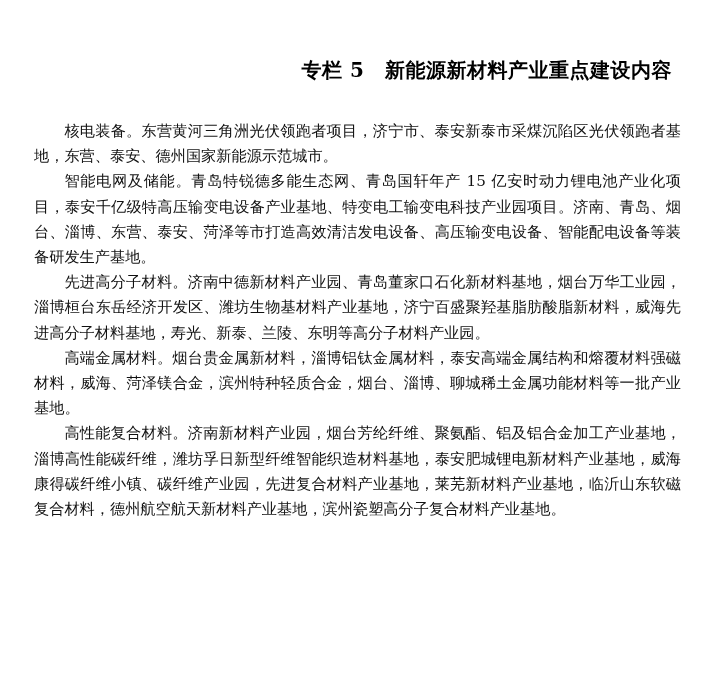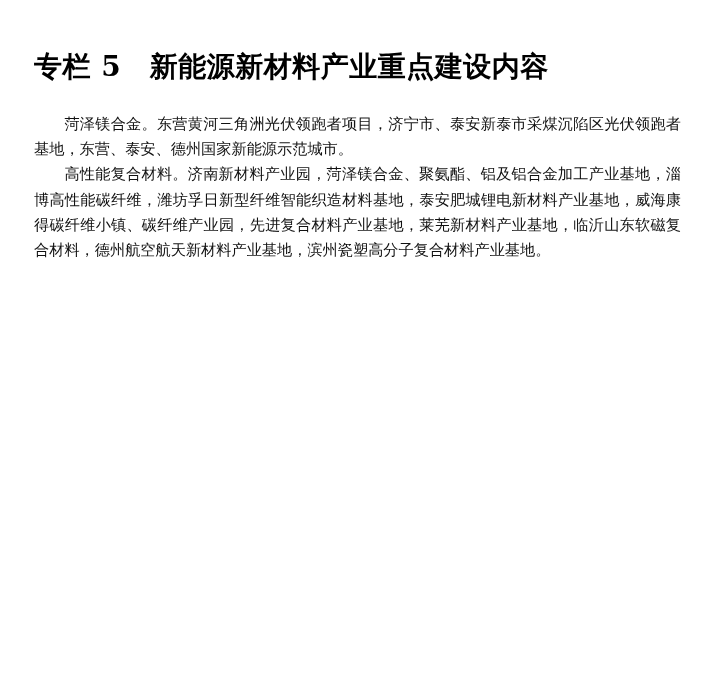--- a/index.html
+++ b/index.html
@@ -15,26 +15,26 @@
     overflow: hidden;
   }
   .page {
     width: 715px;
     height: 685px;
     box-sizing: border-box;
     padding: 0 34px;
     position: relative;
   }
   .doc-title {
-    text-align: left;
+    text-align: right;
     font-family: "DejaVu Serif", "Liberation Serif", serif;
     font-weight: bold;
-    font-size: 28px;
+    font-size: 20px;
     letter-spacing: 0.5px;
-    margin: 0;
+    margin: 9px;
     padding-top: 48px;
     padding-bottom: 26px;
     color: #000000;
   }
   .body-text {
     font-family: "DejaVu Serif", "Liberation Serif", serif;
     font-size: 15.2px;
     line-height: 25.2px;
     text-align: justify;
     text-justify: inter-ideograph;
@@ -46,17 +46,20 @@
   }
 </style>
 </head>
 <body>
 
 <div class="page">
 
   <h1 class="doc-title">专栏 5　新能源新材料产业重点建设内容</h1>
 
   <div class="body-text">
-    <p class="para">菏泽镁合金。东营黄河三角洲光伏领跑者项目，济宁市、泰安新泰市采煤沉陷区光伏领跑者基地，东营、泰安、德州国家新能源示范城市。</p>
-    <p class="para">高性能复合材料。济南新材料产业园，菏泽镁合金、聚氨酯、铝及铝合金加工产业基地，淄博高性能碳纤维，潍坊孚日新型纤维智能织造材料基地，泰安肥城锂电新材料产业基地，威海康得碳纤维小镇、碳纤维产业园，先进复合材料产业基地，莱芜新材料产业基地，临沂山东软磁复合材料，德州航空航天新材料产业基地，滨州瓷塑高分子复合材料产业基地。</p>
+    <p class="para">核电装备。东营黄河三角洲光伏领跑者项目，济宁市、泰安新泰市采煤沉陷区光伏领跑者基地，东营、泰安、德州国家新能源示范城市。</p>
+    <p class="para">智能电网及储能。青岛特锐德多能生态网、青岛国轩年产 15 亿安时动力锂电池产业化项目，泰安千亿级特高压输变电设备产业基地、特变电工输变电科技产业园项目。济南、青岛、烟台、淄博、东营、泰安、菏泽等市打造高效清洁发电设备、高压输变电设备、智能配电设备等装备研发生产基地。</p>
+    <p class="para">先进高分子材料。济南中德新材料产业园、青岛董家口石化新材料基地，烟台万华工业园，淄博桓台东岳经济开发区、潍坊生物基材料产业基地，济宁百盛聚羟基脂肪酸脂新材料，威海先进高分子材料基地，寿光、新泰、兰陵、东明等高分子材料产业园。</p>
+    <p class="para">高端金属材料。烟台贵金属新材料，淄博铝钛金属材料，泰安高端金属结构和熔覆材料强磁材料，威海、菏泽镁合金，滨州特种轻质合金，烟台、淄博、聊城稀土金属功能材料等一批产业基地。</p>
+    <p class="para">高性能复合材料。济南新材料产业园，烟台芳纶纤维、聚氨酯、铝及铝合金加工产业基地，淄博高性能碳纤维，潍坊孚日新型纤维智能织造材料基地，泰安肥城锂电新材料产业基地，威海康得碳纤维小镇、碳纤维产业园，先进复合材料产业基地，莱芜新材料产业基地，临沂山东软磁复合材料，德州航空航天新材料产业基地，滨州瓷塑高分子复合材料产业基地。</p>
   </div>
 
 </div>
 
 </body></html>

